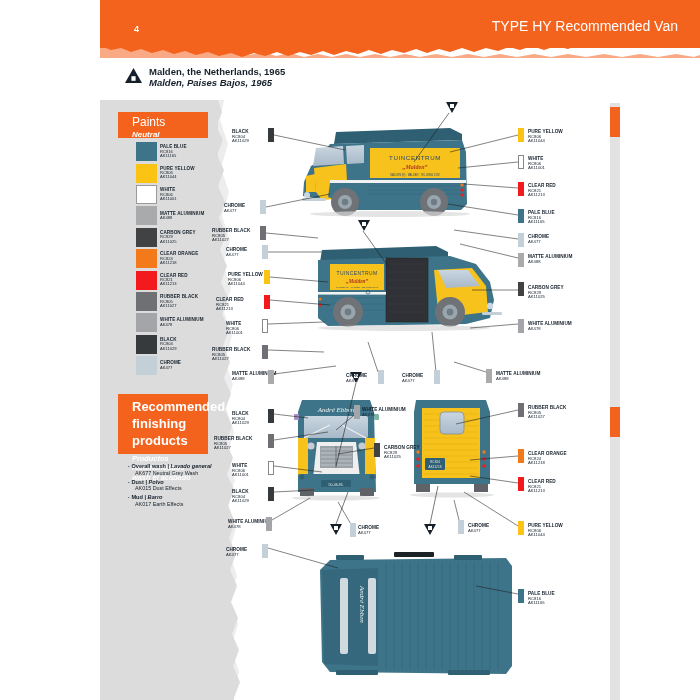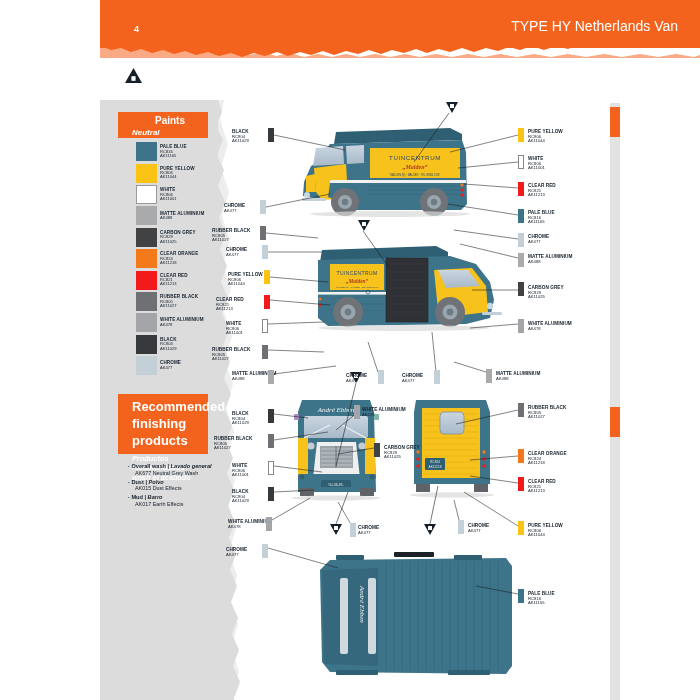--- a/index.html
+++ b/index.html
@@ -57,21 +57,21 @@
   }
   .right-rail-accent2{
     position:absolute;left:610px;top:407px;width:10px;height:30px;background:#f4631e;
   }
 
   
   .paints-head{
     position:absolute;left:118px;top:112px;width:90px;height:26px;
     background:#f4631e;color:#fff;padding:3px 0 0 14px;box-sizing:border-box;
   }
-  .paints-head .t1{font-size:10px;font-weight:bold;line-height:1.25;text-align:center;}
+  .paints-head .t1{font-size:12px;font-weight:normal;line-height:1.25;}
   .paints-head .t2{font-size:8px;font-weight:bold;font-style:italic;line-height:1.25;}
 
   .paint-list{position:absolute;left:136px;top:141px;width:80px;}
   .paint-row{display:flex;align-items:center;height:21.4px;}
   .chip{width:21px;height:19px;flex:none;}
   .chip.bordered{box-sizing:border-box;border:1px solid #9a9a9a;}
   .pinfo{margin-left:3px;line-height:1.0;}
   .pname{font-size:4.6px;font-weight:bold;color:#15202b;letter-spacing:.1px;}
   .pcode{font-size:4.1px;color:#15202b;}
   .pcode2{font-size:4.1px;color:#15202b;}
@@ -112,29 +112,33 @@
         L269,14 L258,18 L246,15 L234,19 L223,15 L211,19 L200,16 L188,20 L177,16 L165,20 L154,17 L142,21 L131,17 L119,20 L108,16 L96,19
         L85,15 L74,18 L63,14 L52,17 L41,13 L31,16 L21,12 L11,14 L0,10 Z"></path>
       <path fill="#f4631e" opacity="0.55" d="M0,10 L9,13 L19,10 L30,14 L41,11 L53,15 L64,12 L76,16 L88,13 L100,17 L112,14 L124,18 L137,15
         L150,19 L163,16 L176,20 L190,17 L204,21 L218,18 L232,21 L246,18 L260,21 L275,18 L290,21 L305,18 L320,21 L336,18 L352,21
         L368,18 L384,21 L400,18 L417,21 L434,18 L451,21 L468,18 L486,21 L504,18 L522,21 L540,18 L558,21 L576,18 L594,21 L600,19 L600,22 L0,22 Z"></path>
     </svg>
   </div>
   <div class="page-num">4</div>
   <div class="header-title">
     <b>TYPE HY</b>
-    <span>Netherlands Van</span>
+    <span>Recommended Van</span>
   </div>
 
   <div class="subtitle-wrap">
     <div class="tri-mark">
       <svg width="17" height="15" viewBox="0 0 17 15">
         <polygon points="8.5,0 17,15 0,15" fill="#16202a"></polygon>
         <rect x="6.4" y="8.2" width="4.2" height="4.6" fill="#ffffff"></rect>
       </svg>
+    </div>
+    <div class="sub-lines">
+      <div class="sub-l1">Malden, the Netherlands, 1965</div>
+      <div class="sub-l2">Malden, Paises Bajos, 1965</div>
     </div>
   </div>
 
   <div class="grey-panel"></div>
   <div class="grey-edge">
     <svg width="30" height="600" viewBox="0 0 30 600">
       <path fill="#dcdcdc" d="M0,0 L8,0 L12,12 L6,26 L13,40 L7,55 L14,70 L8,86 L15,102 L9,118 L16,134 L10,150 L17,166 L11,182
         L18,198 L12,214 L19,230 L13,246 L20,262 L14,278 L21,294 L15,310 L22,326 L16,342 L23,358 L17,374 L24,390 L18,406
         L25,422 L19,438 L26,454 L20,470 L27,486 L21,502 L28,518 L22,534 L29,550 L23,566 L30,582 L24,598 L24,600 L0,600 Z"></path>
       <path fill="#dcdcdc" opacity="0.5" d="M0,0 L14,0 L10,20 L18,44 L11,68 L19,92 L12,116 L20,140 L13,164 L21,188 L14,212

